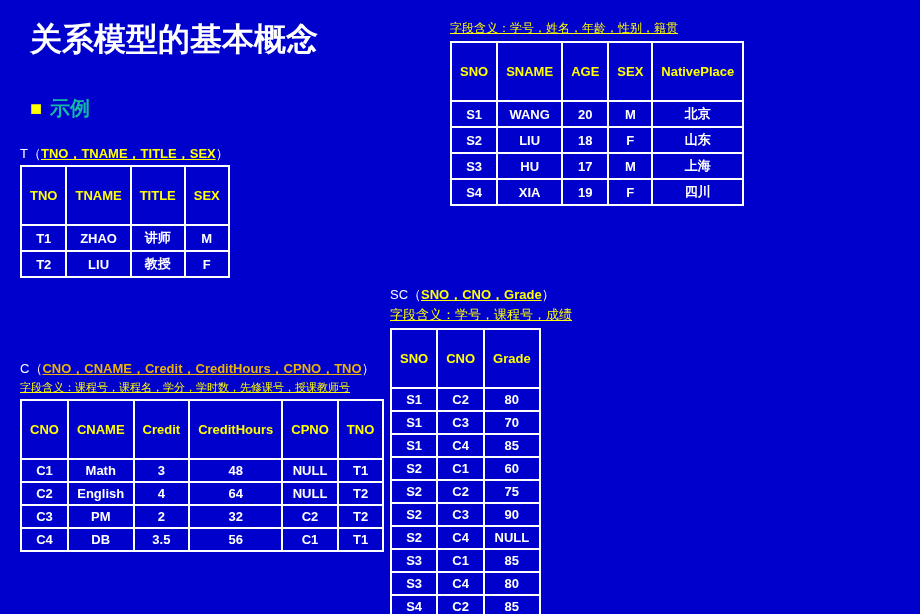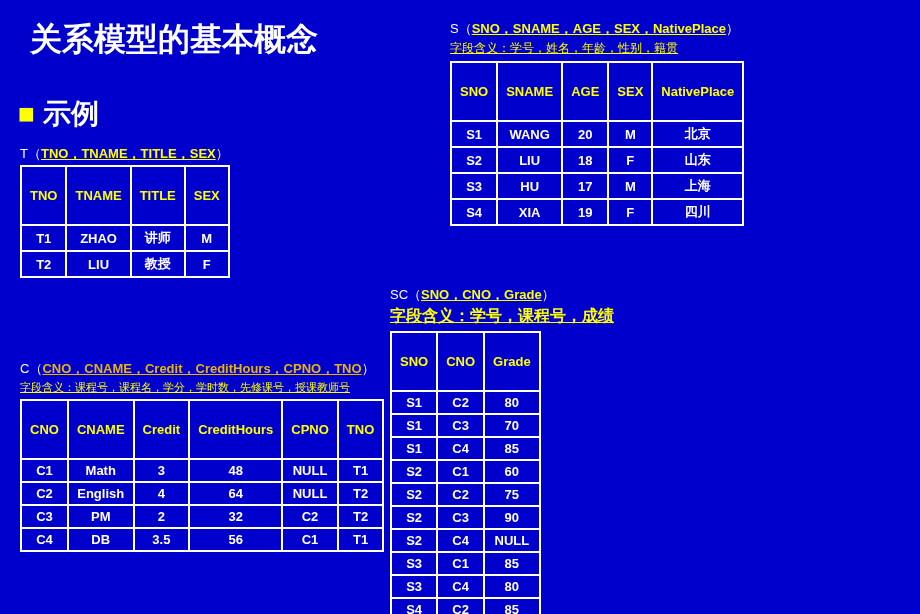--- a/index.html
+++ b/index.html
@@ -18,24 +18,24 @@
       top: 18px;
       left: 30px;
       font-size: 32px;
       font-weight: bold;
       color: #FFFFFF;
     }
 
     .example-label {
       position: absolute;
       top: 95px;
-      left: 18px;
-      font-size: 28px;
-      font-weight: bold;
-      color: #ffffff;
+      left: 30px;
+      font-size: 20px;
+      font-weight: bold;
+      color: #14b8a6;
       display: flex;
       align-items: center;
       gap: 8px;
     }
     .example-label::before {
       content: '■';
       color: #FFFF00;
     }
 
     
@@ -118,25 +118,24 @@
       color: #FFFFFF;
       margin-bottom: 2px;
       margin-top: 21px;
     }
     .sc-schema span.highlight {
       color: #FFFF00;
       text-decoration: underline;
       font-weight: bold;
     }
     .sc-desc {
-      font-size: 16px;
+      font-size: 13px;
       color: #FFFF00;
       text-decoration: underline;
       margin-bottom: 4px;
-      font-weight: bold;
     }
 
     
     table {
       border-collapse: collapse;
       font-size: 13px;
       font-weight: bold;
     }
     table th {
       background-color: #0000CC;
@@ -236,23 +235,20 @@
           <td>3.5</td>
           <td>56</td>
           <td>C1</td>
           <td>T1</td>
         </tr>
       </tbody>
   </table>
 </div>
 
 <div class="s-section">
-  <div class="s-schema">
-    S（<span class="highlight">SNO，SNAME，AGE，SEX，NativePlace</span>）
-  </div>
   <div class="s-desc">字段含义：学号，姓名，年龄，性别，籍贯</div>
   <table>
     <thead>
       <tr>
         <th>SNO</th>
         <th>SNAME</th>
         <th>AGE</th>
         <th>SEX</th>
         <th>NativePlace</th>
       </tr>

